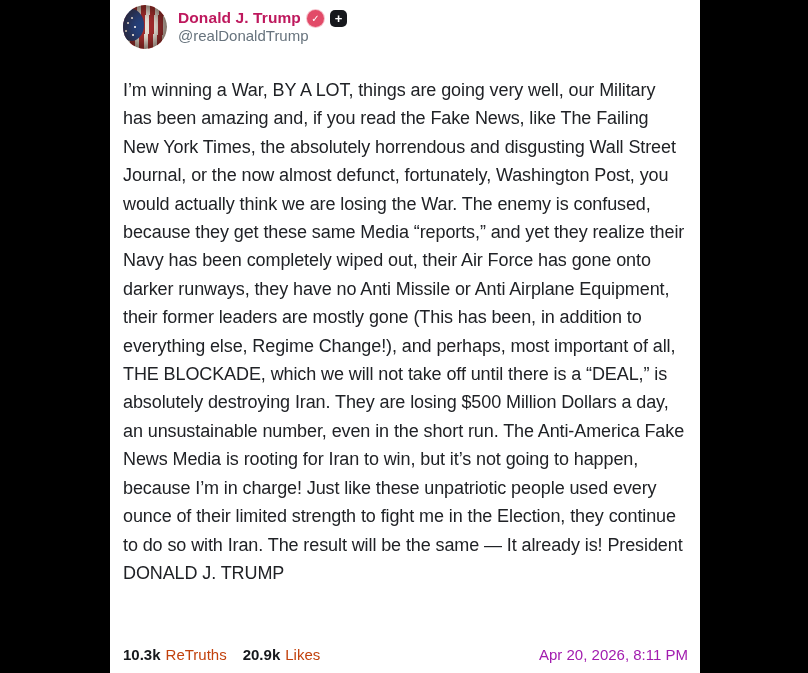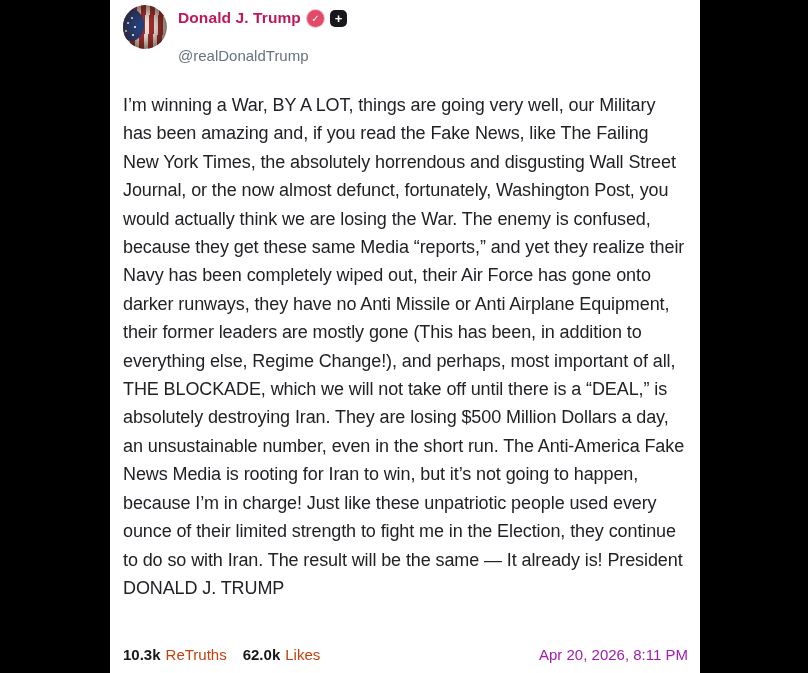--- a/index.html
+++ b/index.html
@@ -89,21 +89,21 @@
     background: #16181c;
     color: #ffffff;
     display: inline-flex;
     align-items: center;
     justify-content: center;
     font-size: 13px;
     font-weight: bold;
     line-height: 1;
   }
   .author-handle {
-    margin-top: 20px;
+    margin-top: 0;
     font-size: 15px;
     color: #67737d;
   }
   
   .post-body {
     margin-top: 27px;
     font-size: 18px;
     line-height: 28.4px;
     color: #202226;
     letter-spacing: -0.1px;
@@ -146,21 +146,21 @@
 
     <div class="post-body">I’m winning a War, BY A LOT, things are going very well, our Military has been amazing and, if you read the Fake News, like The Failing New York Times, the absolutely horrendous and disgusting Wall Street Journal, or the now almost defunct, fortunately, Washington Post, you would actually think we are losing the War. The enemy is confused, because they get these same Media “reports,” and yet they realize their Navy has been completely wiped out, their Air Force has gone onto darker runways, they have no Anti Missile or Anti Airplane Equipment, their former leaders are mostly gone (This has been, in addition to everything else, Regime Change!), and perhaps, most important of all, THE BLOCKADE, which we will not take off until there is a “DEAL,” is absolutely destroying Iran. They are losing $500 Million Dollars a day, an unsustainable number, even in the short run. The Anti-America Fake News Media is rooting for Iran to win, but it’s not going to happen, because I’m in charge! Just like these unpatriotic people used every ounce of their limited strength to fight me in the Election, they continue to do so with Iran. The result will be the same — It already is! President DONALD J. TRUMP</div>
 
     <footer class="post-footer">
       <div class="stats">
         <span class="stat">
           <span class="stat-count">10.3k</span>
           <span class="stat-label">ReTruths</span>
         </span>
         <span class="stat">
-          <span class="stat-count">62.0k</span>
+          <span class="stat-count">20.9k</span>
           <span class="stat-label">Likes</span>
         </span>
       </div>
       <span class="timestamp">Apr 20, 2026, 8:11 PM</span>
     </footer>
 
   </article>
 </div>
 
 </body></html>

